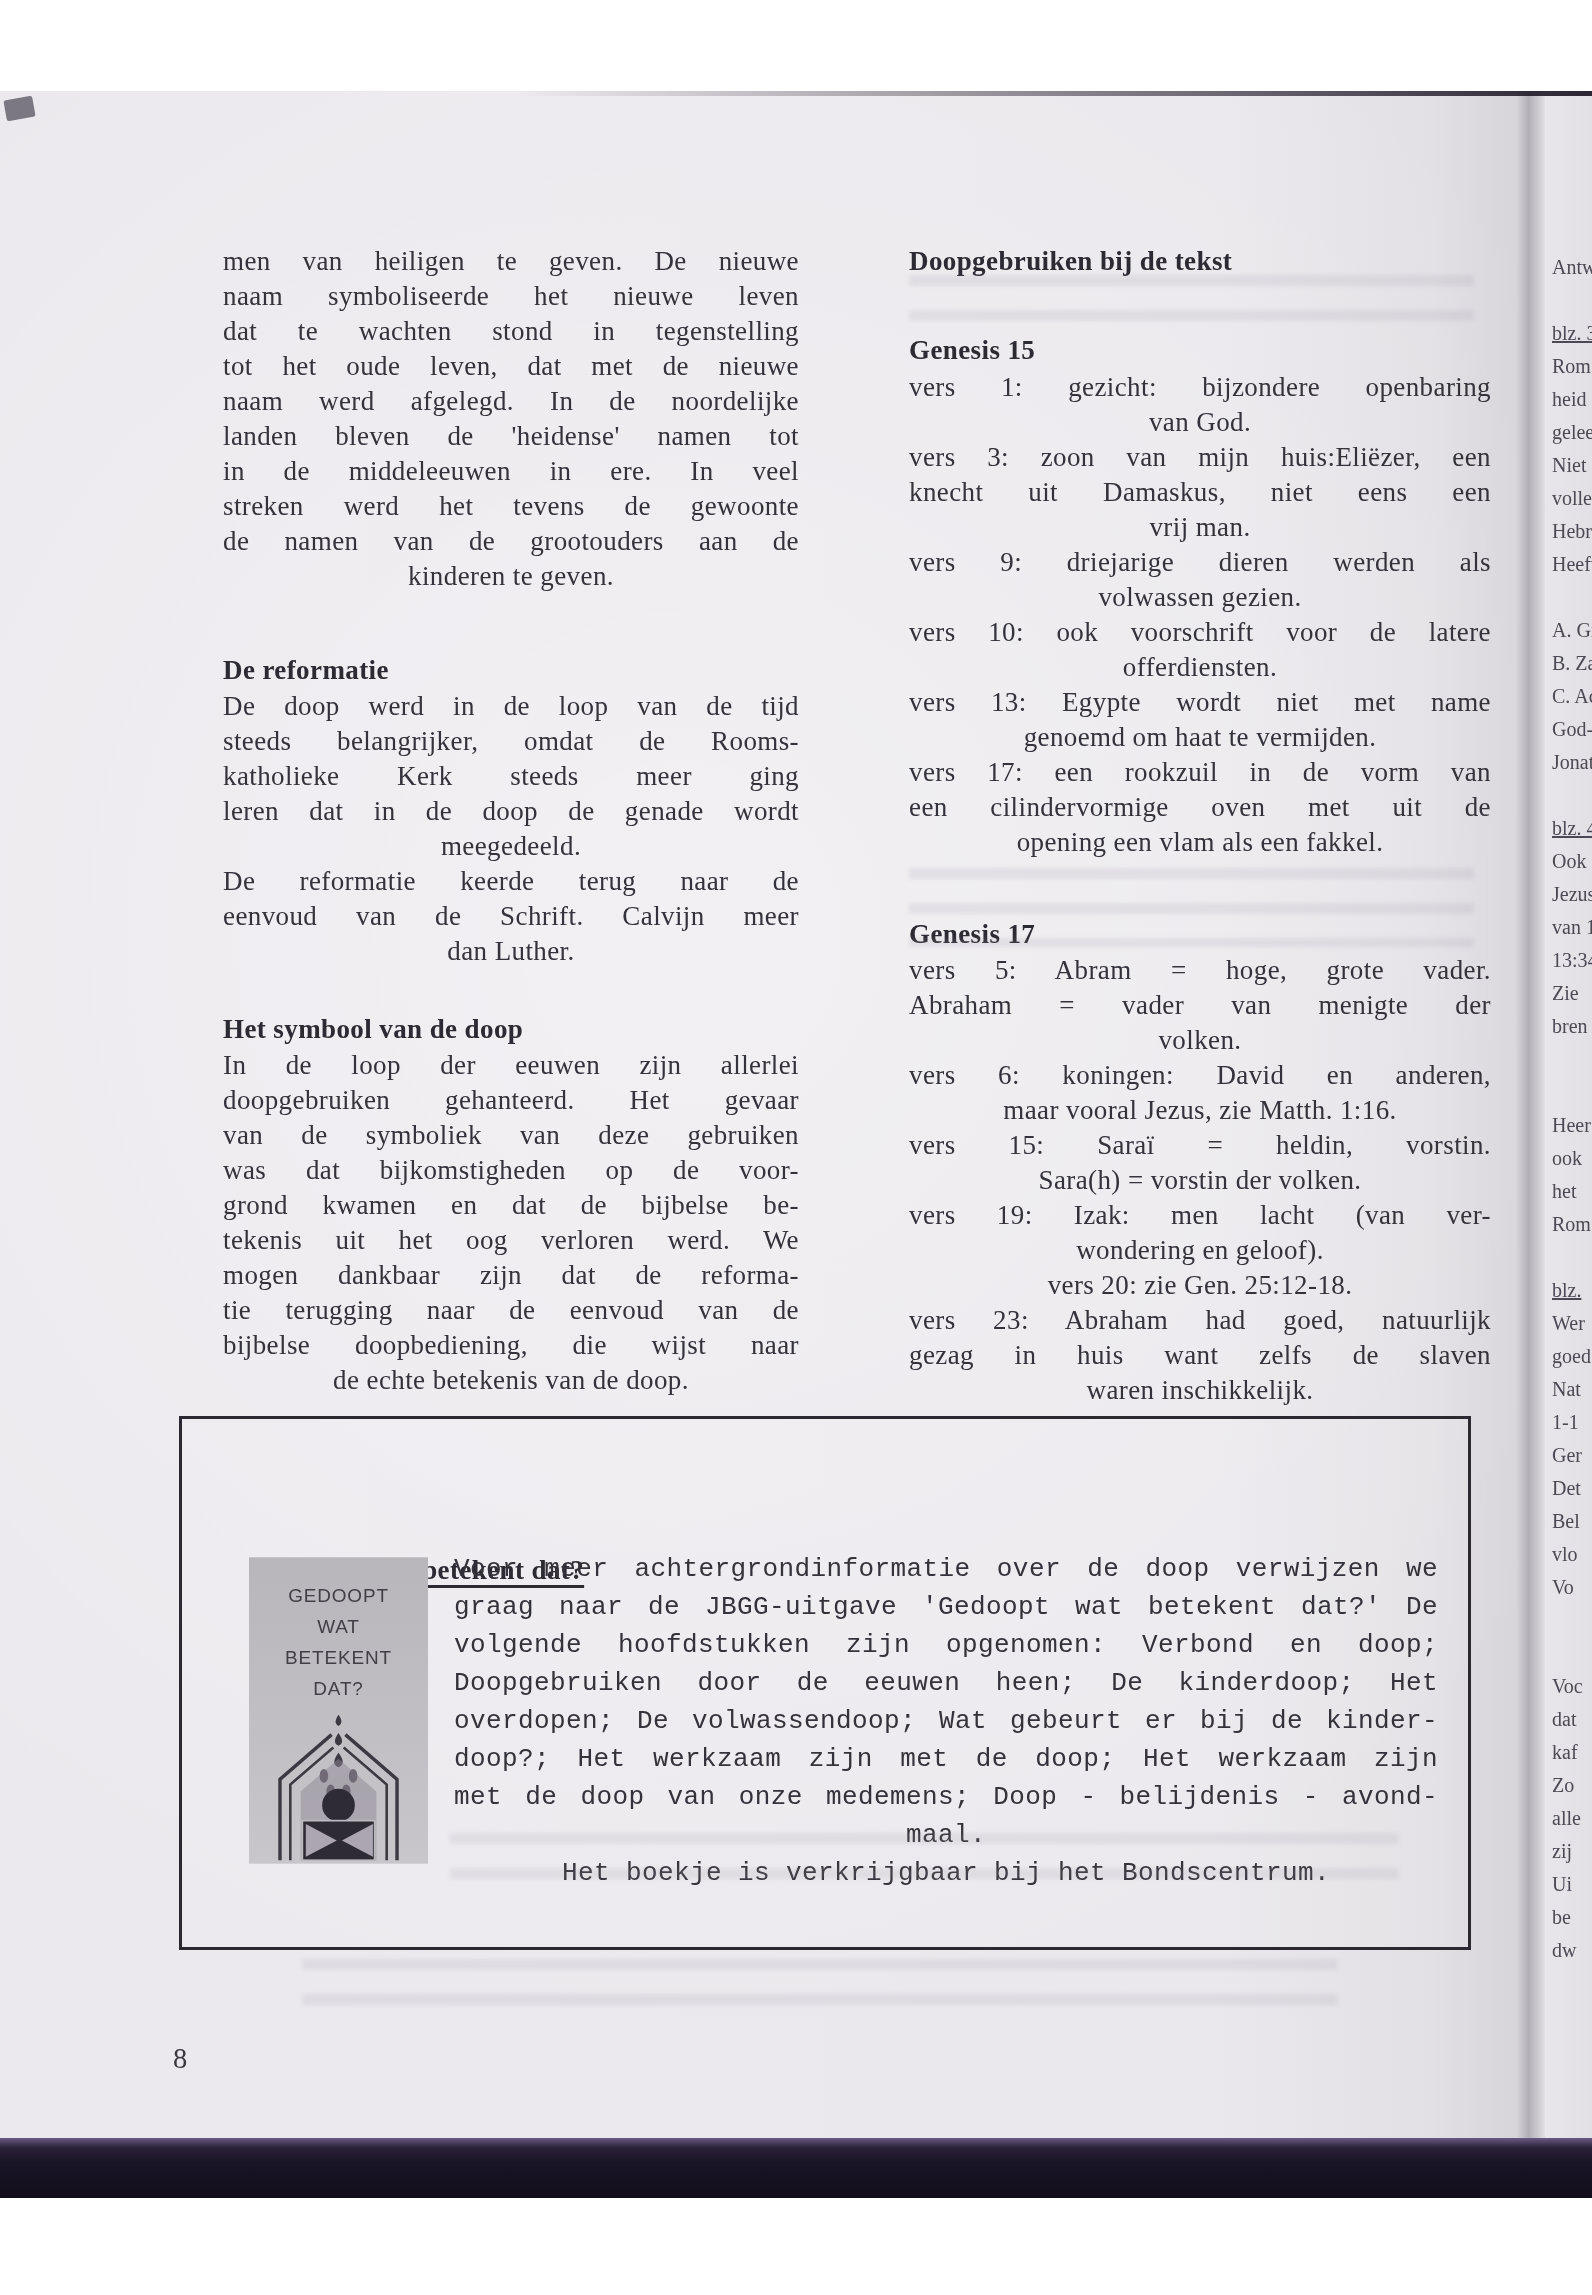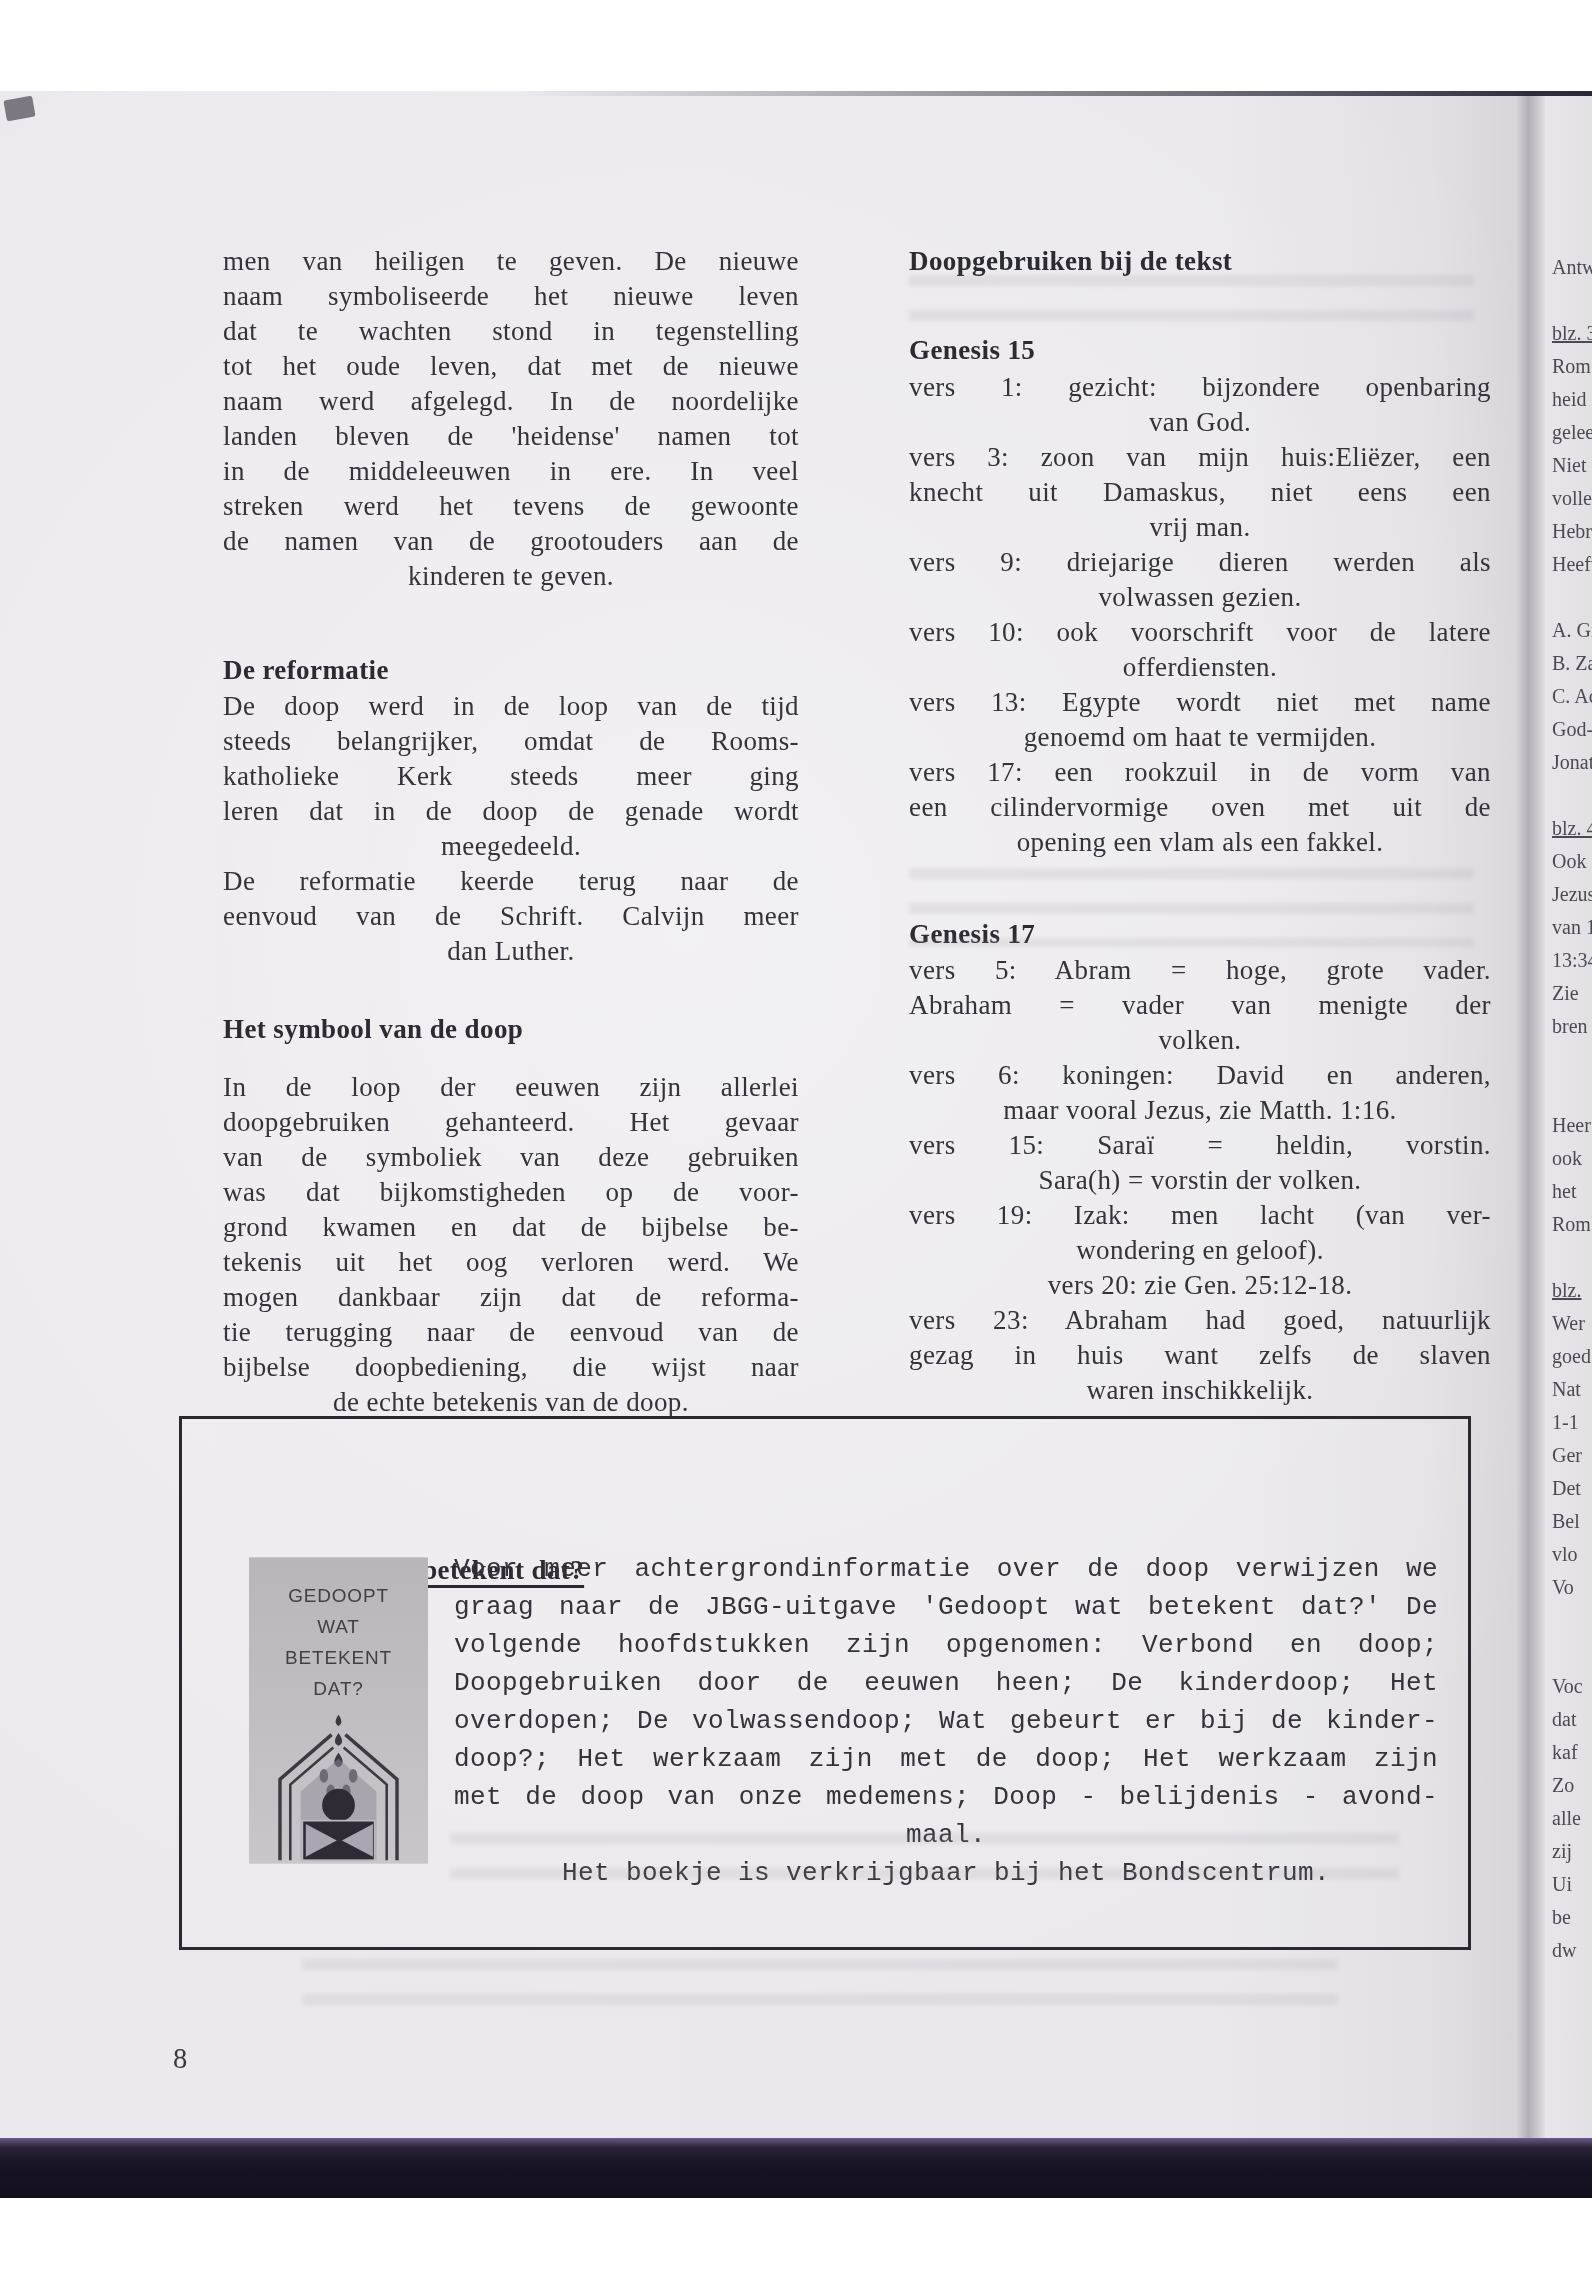--- a/index.html
+++ b/index.html
@@ -102,21 +102,21 @@
         <div class="line">katholieke Kerk steeds meer ging</div>
         <div class="line">leren dat in de doop de genade wordt</div>
         <div class="line end">meegedeeld.</div>
         <div class="line">De reformatie keerde terug naar de</div>
         <div class="line">eenvoud van de Schrift. Calvijn meer</div>
         <div class="line end">dan Luther.</div>
       </div>
 
     <div class="block col-left heading" style="top:921px">Het symbool van de doop</div>
 
-    <div class="block col-left jl" style="top:979px">
+    <div class="block col-left jl" style="top:957px">
         <div class="line">In de loop der eeuwen zijn allerlei</div>
         <div class="line">doopgebruiken gehanteerd. Het gevaar</div>
         <div class="line">van de symboliek van deze gebruiken</div>
         <div class="line">was dat bijkomstigheden op de voor-</div>
         <div class="line">grond kwamen en dat de bijbelse be-</div>
         <div class="line">tekenis uit het oog verloren werd. We</div>
         <div class="line">mogen dankbaar zijn dat de reforma-</div>
         <div class="line">tie terugging naar de eenvoud van de</div>
         <div class="line">bijbelse doopbediening, die wijst naar</div>
         <div class="line end">de echte betekenis van de doop.</div>

